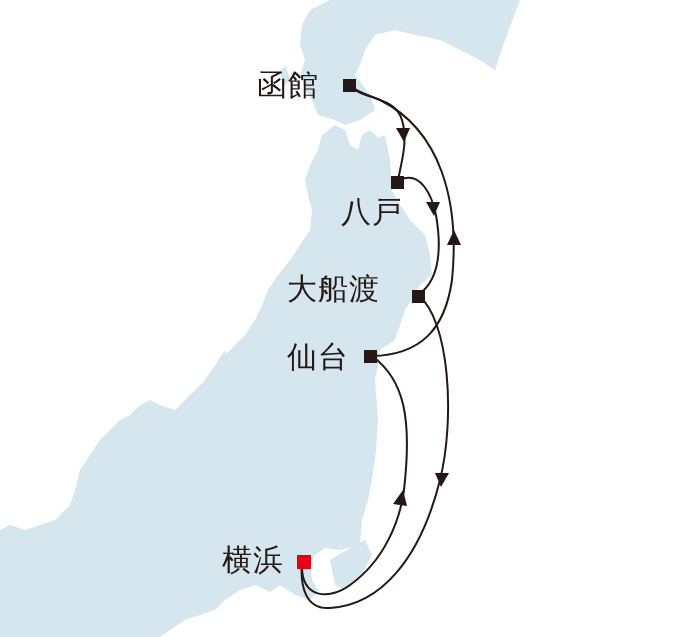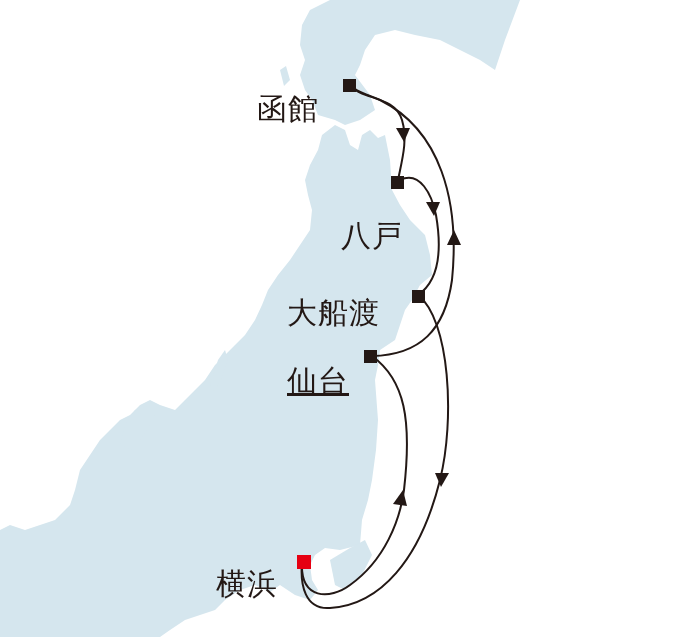--- a/index.html
+++ b/index.html
@@ -1,18 +1,18 @@
 <!DOCTYPE html>
 <html><head>
 <meta charset="utf-8">
 <style>
   html, body { margin:0; padding:0; background:#ffffff; }
   body { width:689px; height:637px; position:relative; overflow:hidden; font-family:"DejaVu Sans", sans-serif; }
   svg.map { position:absolute; left:0; top:0; }
-  .label { position:absolute; font-size:30px; color:#231815; line-height:1; white-space:nowrap; letter-spacing:1px;margin-top:24px; }
+  .label { position:absolute; font-size:30px; color:#231815; line-height:1; white-space:nowrap; letter-spacing:1px; }
   .port { position:absolute; width:13px; height:13px; background:#231815; }
   .port.home { background:#e60012; width:14px; height:14px; }
 </style>
 </head>
 <body>
 
 <svg class="map" width="689" height="637" viewBox="0 0 689 637">
 
   <path fill="#d5e6ee" d="M330,0 L520,0 L505,40 L495,70 L480,60 L460,50 L440,40 L415,35 L395,30 L375,35 L365,50 L360,65 L355,75 L370,95 L375,110 L360,120 L345,125 L335,120 L318,115 L312,100 L305,90 L300,75 L305,60 L300,45 L302,25 L310,10 Z"></path>
   <path fill="#d5e6ee" d="M280,70 L286,66 L290,80 L284,86 Z"></path>
@@ -48,16 +48,16 @@
 <div class="port" style="left:343px;top:79px;"></div>
 <div class="label" style="left:257px;top:70px;">函館</div>
 
 <div class="port" style="left:391px;top:176px;"></div>
 <div class="label" style="left:341px;top:197px;">八戸</div>
 
 <div class="port" style="left:412px;top:290px;"></div>
 <div class="label" style="left:287px;top:274px;">大船渡</div>
 
 <div class="port" style="left:364px;top:350px;"></div>
-<div class="label" style="left:287px;top:342px;text-decoration:underline;">仙台</div>
+<div class="label" style="left:287px;top:342px;">仙台</div>
 
 <div class="port home" style="left:297px;top:555px;"></div>
-<div class="label" style="left:216px;top:545px;">横浜</div>
+<div class="label" style="left:222px;top:545px;">横浜</div>
 
 </body></html>

